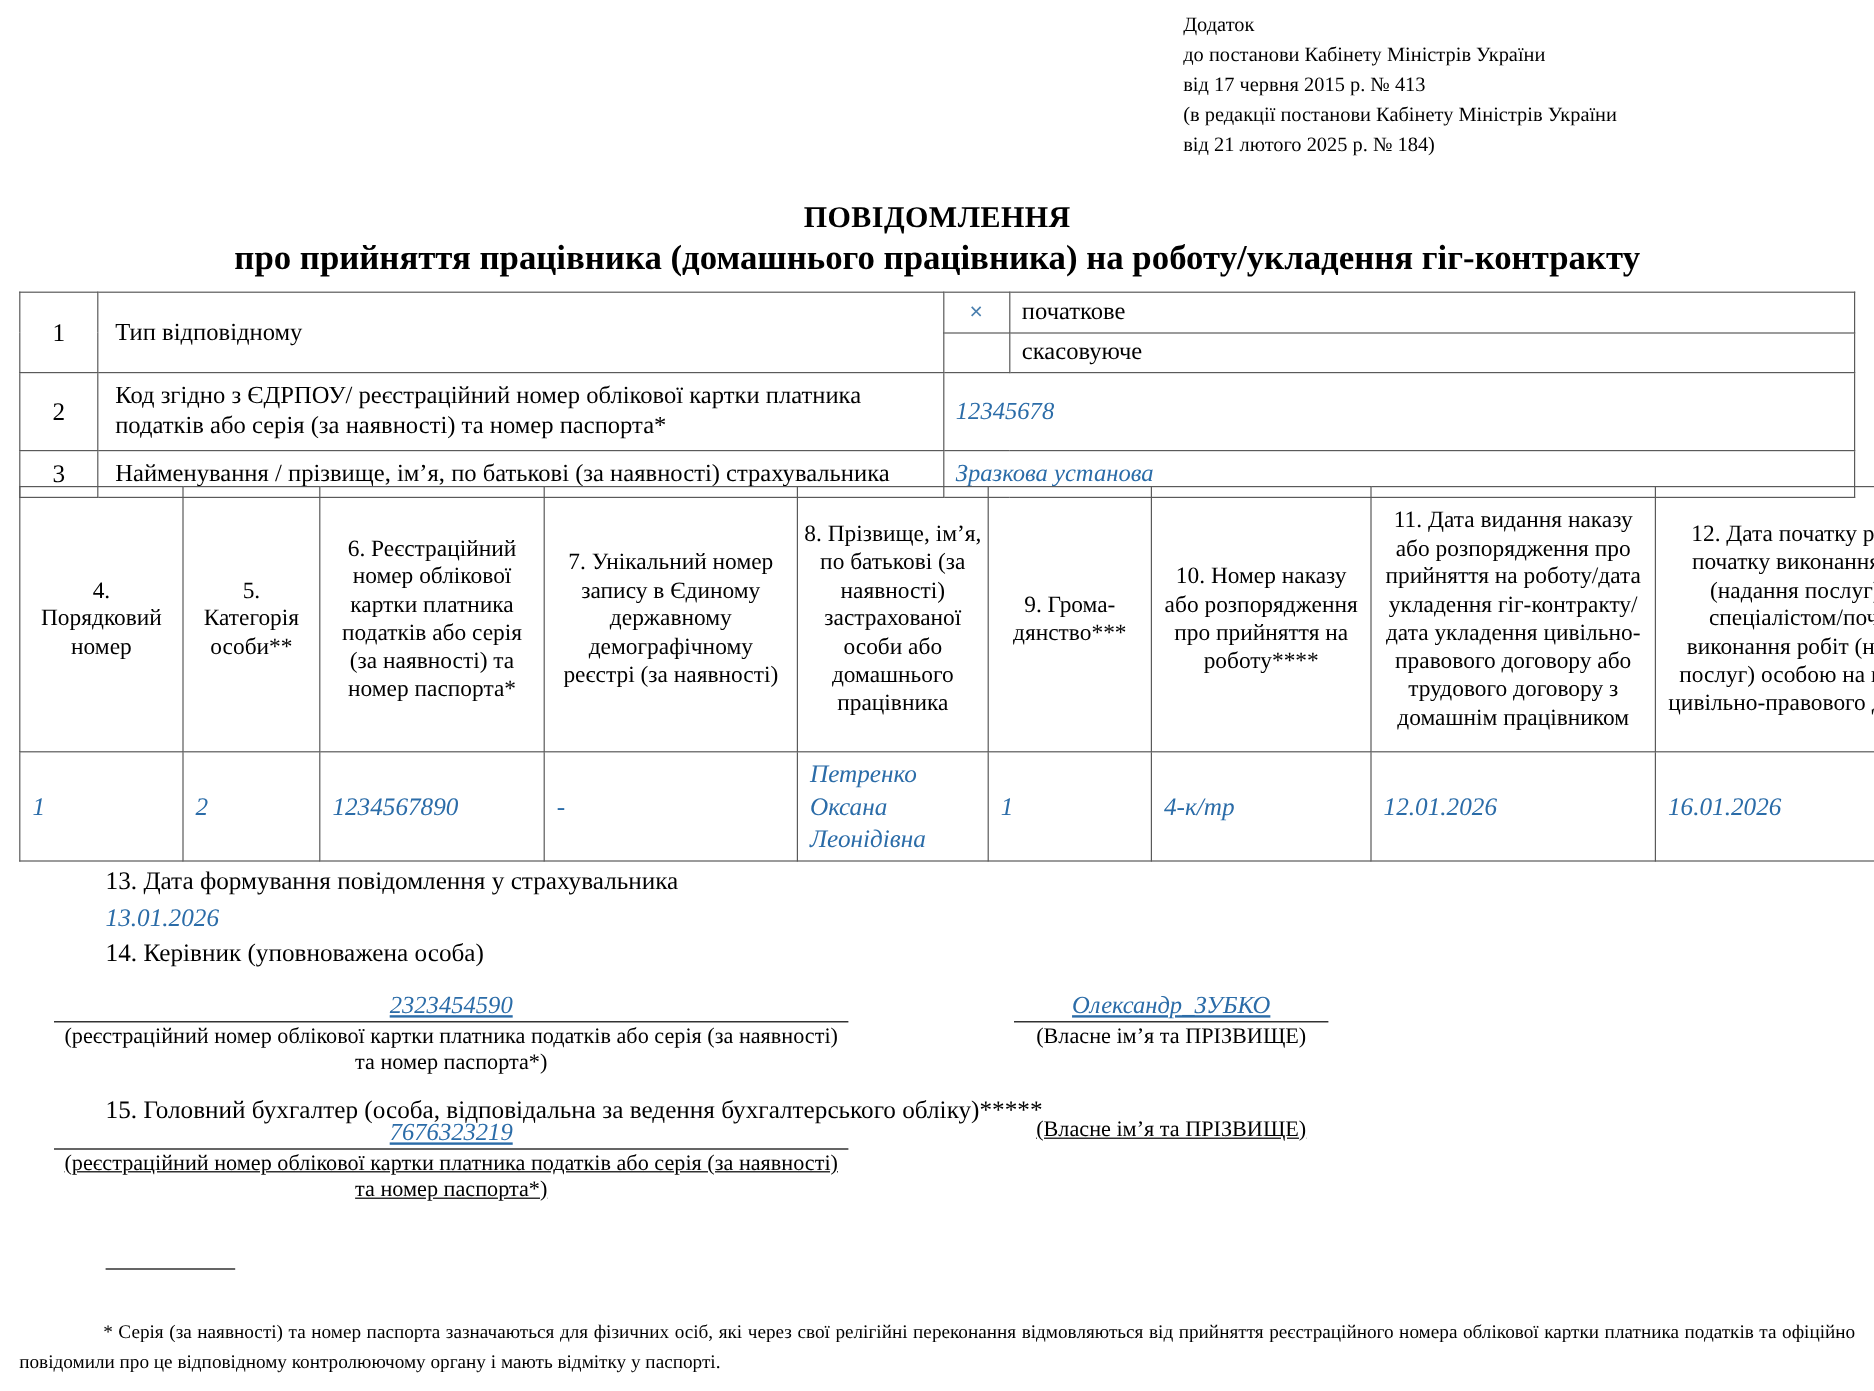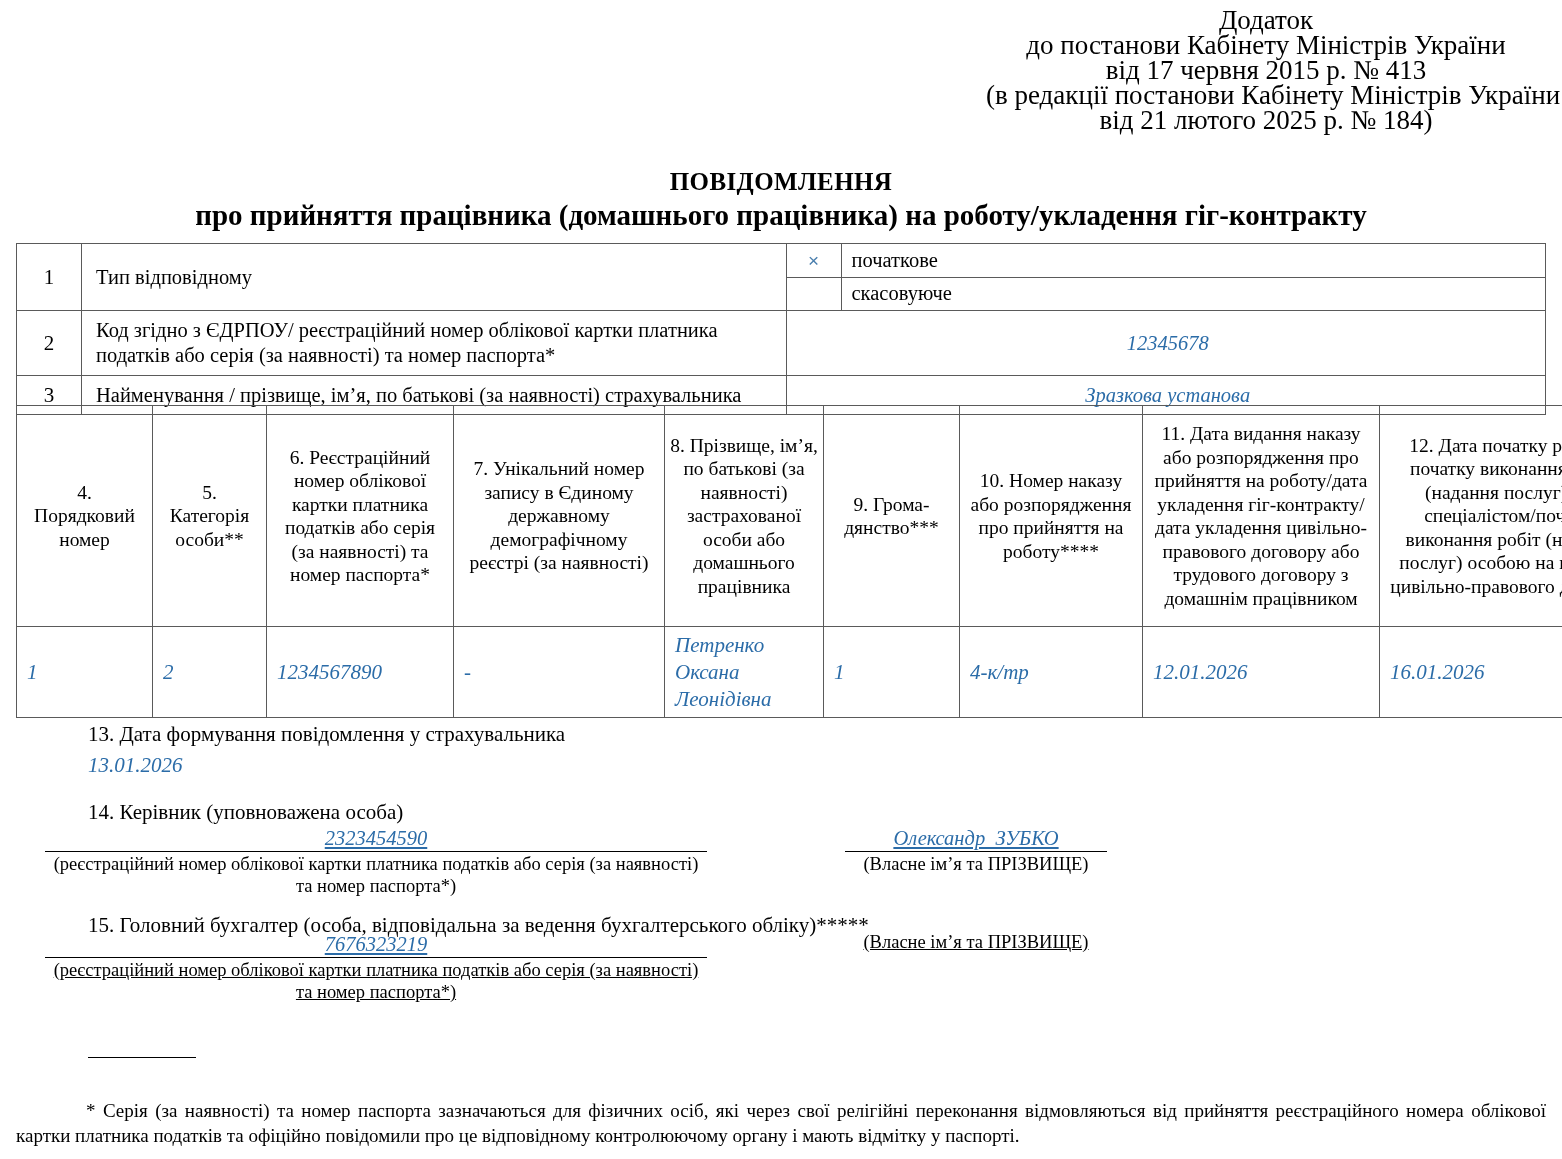--- a/index.html
+++ b/index.html
@@ -20,22 +20,21 @@
     background: #ffffff;
     overflow: hidden;
   }
 
   
   .doc-header {
     position: absolute;
     top: 8px;
     right: 16px;
     width: 560px;
-    text-align: center;
-    font-size: 27px;
+    font-size: 17px;
     line-height: 25px;
   }
   .doc-header div { white-space: nowrap; }
 
   .sheet-no-row {
     position: absolute;
     top: 131px;
     right: 16px;
     font-size: 21px;
     line-height: 26px;
@@ -104,21 +103,20 @@
     width: 42px;
     text-align: center;
     color: #4a7fae;
     font-size: 19px;
     font-family: "Liberation Sans", sans-serif;
   }
   #top-table td.val {
     padding-left: 10px;
     color: #2b6ca8;
     font-style: italic;
-    text-align: center;
   }
   #top-table td.opt {
     padding-left: 10px;
   }
   #top-table td.r1lbl { height: 60px; }
   #top-table td.r2 { height: 58px; }
   #top-table td.r3 { height: 32px; }
 
   
   #main-table {
@@ -170,21 +168,21 @@
     font-size: 21px;
     line-height: 26px;
     white-space: nowrap;
   }
   .sec-13-label { top: 721px; left: 88px; }
   .sec-13-value {
     top: 752px; left: 88px;
     color: #2b6ca8;
     font-style: italic;
   }
-  .sec-14-label { top: 799px; left: 88px; text-align: right; }
+  .sec-14-label { top: 781px; left: 88px; text-align: right; }
   .sec-15-label { top: 912px; left: 88px; }
 
   .sig-group { position: absolute; }
   .sig-line {
     position: relative;
     border-bottom: 1.6px solid #000;
     height: 27px;
   }
   .sig-value {
     position: absolute;
@@ -218,21 +216,21 @@
     top: 1057px;
     left: 88px;
     width: 108px;
     border-top: 1.6px solid #000;
   }
   .footnote {
     position: absolute;
     top: 1098px;
     left: 16px;
     width: 1530px;
-    font-size: 19px;
+    font-size: 16px;
     line-height: 25px;
     text-align: justify;
     text-indent: 70px;
   }
 </style>
 </head>
 <body>
 
 <div id="page">
 

